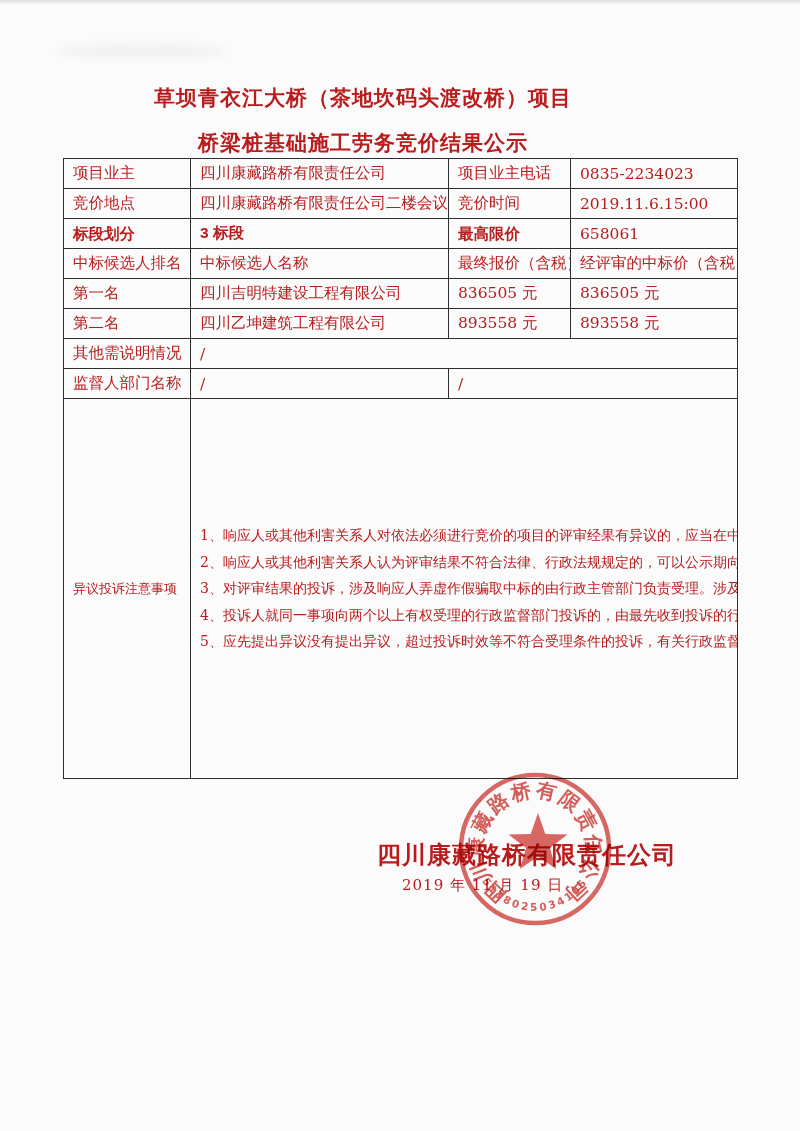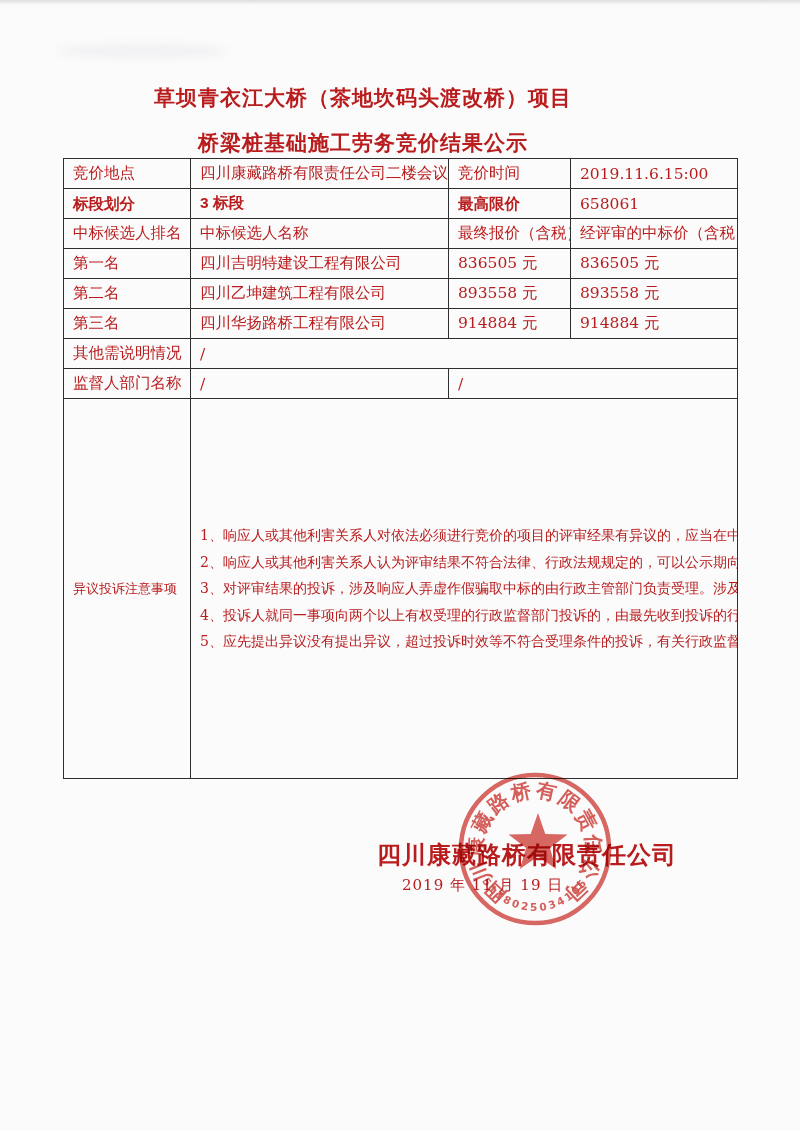--- a/index.html
+++ b/index.html
@@ -67,20 +67,26 @@
 
   <table class="doc">
     <colgroup>
       <col style="width:127px">
         <col style="width:258px">
         <col style="width:122px">
         <col style="width:167px">
     </colgroup>
     <tbody>
     <tr>
+      <td class="lab">项目业主</td>
+      <td>四川康藏路桥有限责任公司</td>
+      <td class="lab">项目业主电话</td>
+      <td>0835-2234023</td>
+    </tr>
+    <tr>
       <td class="lab">竞价地点</td>
       <td>四川康藏路桥有限责任公司二楼会议室</td>
       <td class="lab">竞价时间</td>
       <td>2019.11.6.15:00</td>
     </tr>
     <tr>
       <td class="lab bold">标段划分</td>
       <td class="bold">3 标段</td>
       <td class="lab bold">最高限价</td>
       <td>658061</td>
@@ -95,26 +101,20 @@
       <td class="lab">第一名</td>
       <td>四川吉明特建设工程有限公司</td>
       <td>836505 元</td>
       <td>836505 元</td>
     </tr>
     <tr>
       <td class="lab">第二名</td>
       <td>四川乙坤建筑工程有限公司</td>
       <td>893558 元</td>
       <td>893558 元</td>
-    </tr>
-    <tr>
-      <td class="lab">第三名</td>
-      <td>四川华扬路桥工程有限公司</td>
-      <td>914884 元</td>
-      <td>914884 元</td>
     </tr>
     <tr>
       <td class="lab">其他需说明情况</td>
       <td colspan="3">/</td>
     </tr>
     <tr>
       <td class="lab">监督人部门名称</td>
       <td>/</td>
       <td colspan="2">/</td>
     </tr>

